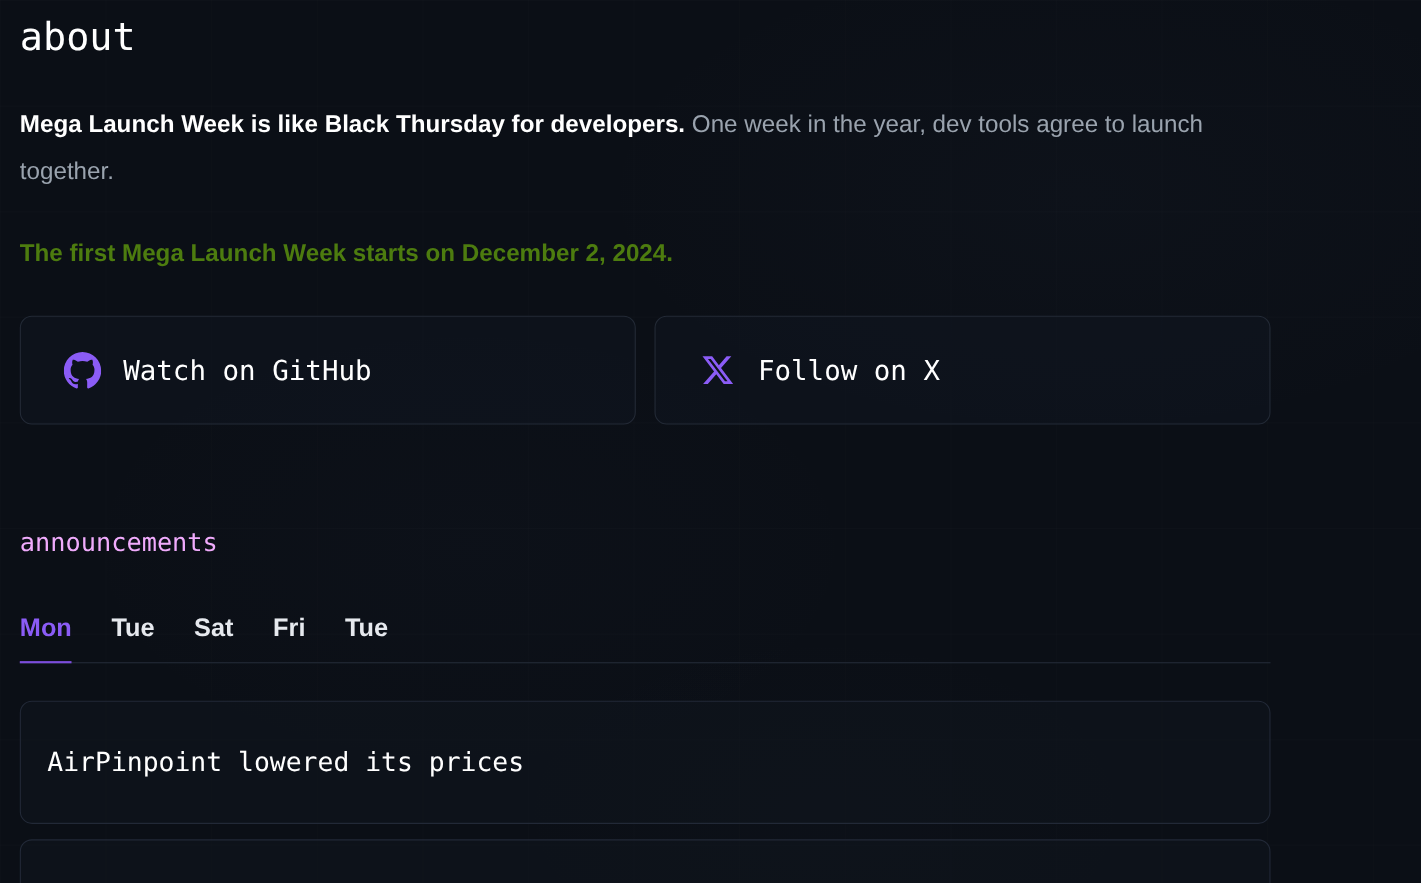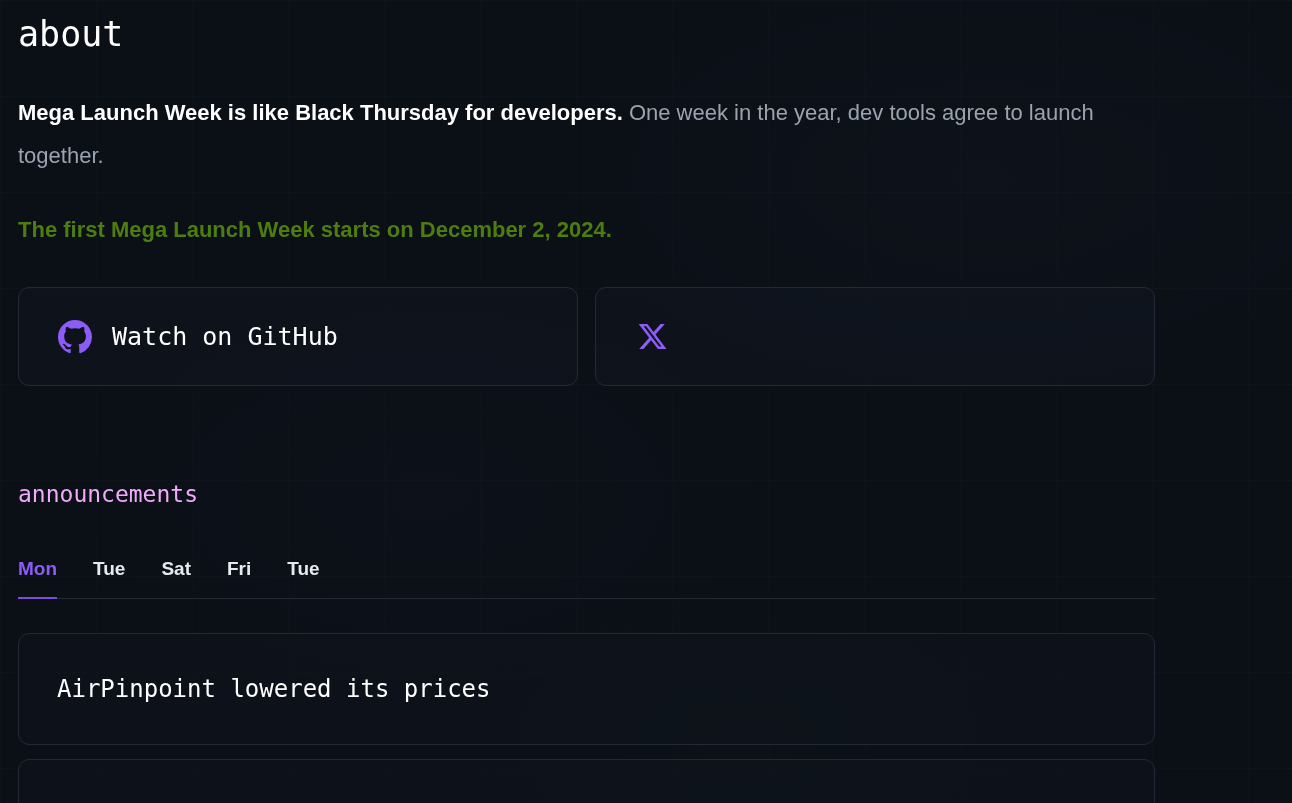--- a/index.html
+++ b/index.html
@@ -117,21 +117,21 @@
 
   #day-tabs {
     margin-top: 53px;
     display: flex;
     gap: 0;
     border-bottom: 1px solid #242b37;
     position: relative;
   }
 
   .day-tab {
-    font-size: 19px;
+    font-size: 23px;
     font-weight: 700;
     color: #e6e9ee;
     padding: 0 0 20px 0;
     margin-right: 36px;
     background: none;
     border: none;
     cursor: pointer;
     font-family: "Liberation Sans", sans-serif;
     position: relative;
     line-height: 1;
@@ -156,21 +156,21 @@
     gap: 14px;
   }
 
   .announcement-card {
     border: 1px solid #222937;
     border-radius: 11px;
     background: rgba(16,21,30,0.5);
     height: 112px;
     display: flex;
     align-items: center;
-    padding-left: 38px;
+    padding-left: 24px;
     cursor: pointer;
   }
 
   .announcement-title {
     font-family: "DejaVu Sans Mono", "Liberation Mono", monospace;
     font-size: 24px;
     color: #ffffff;
     letter-spacing: 0px;
   }
 </style>
@@ -197,20 +197,21 @@
       </span>
       <span class="link-label">Watch on GitHub</span>
     </a>
 
     <a class="link-card" href="#">
       <span class="icon-wrap">
         <svg width="31" height="31" viewBox="0 0 24 24" aria-hidden="true">
           <path fill="#8b5cf6" d="M18.244 2.25h3.308l-7.227 8.26 8.502 11.24h-6.657l-5.214-6.817-5.966 6.817H1.68l7.73-8.835L1.254 2.25H8.08l4.713 6.231 5.45-6.231zm-1.161 17.52h1.833L7.084 4.126H5.117l11.966 15.644z"></path>
         </svg>
       </span>
+      <span class="link-label">Follow on X</span>
     </a>
 
   </div>
 
   <h2 id="announcements-heading">announcements</h2>
 
   <div id="day-tabs">
     <button class="day-tab active">Mon</button>
     <button class="day-tab">Tue</button>
     <button class="day-tab">Sat</button>

